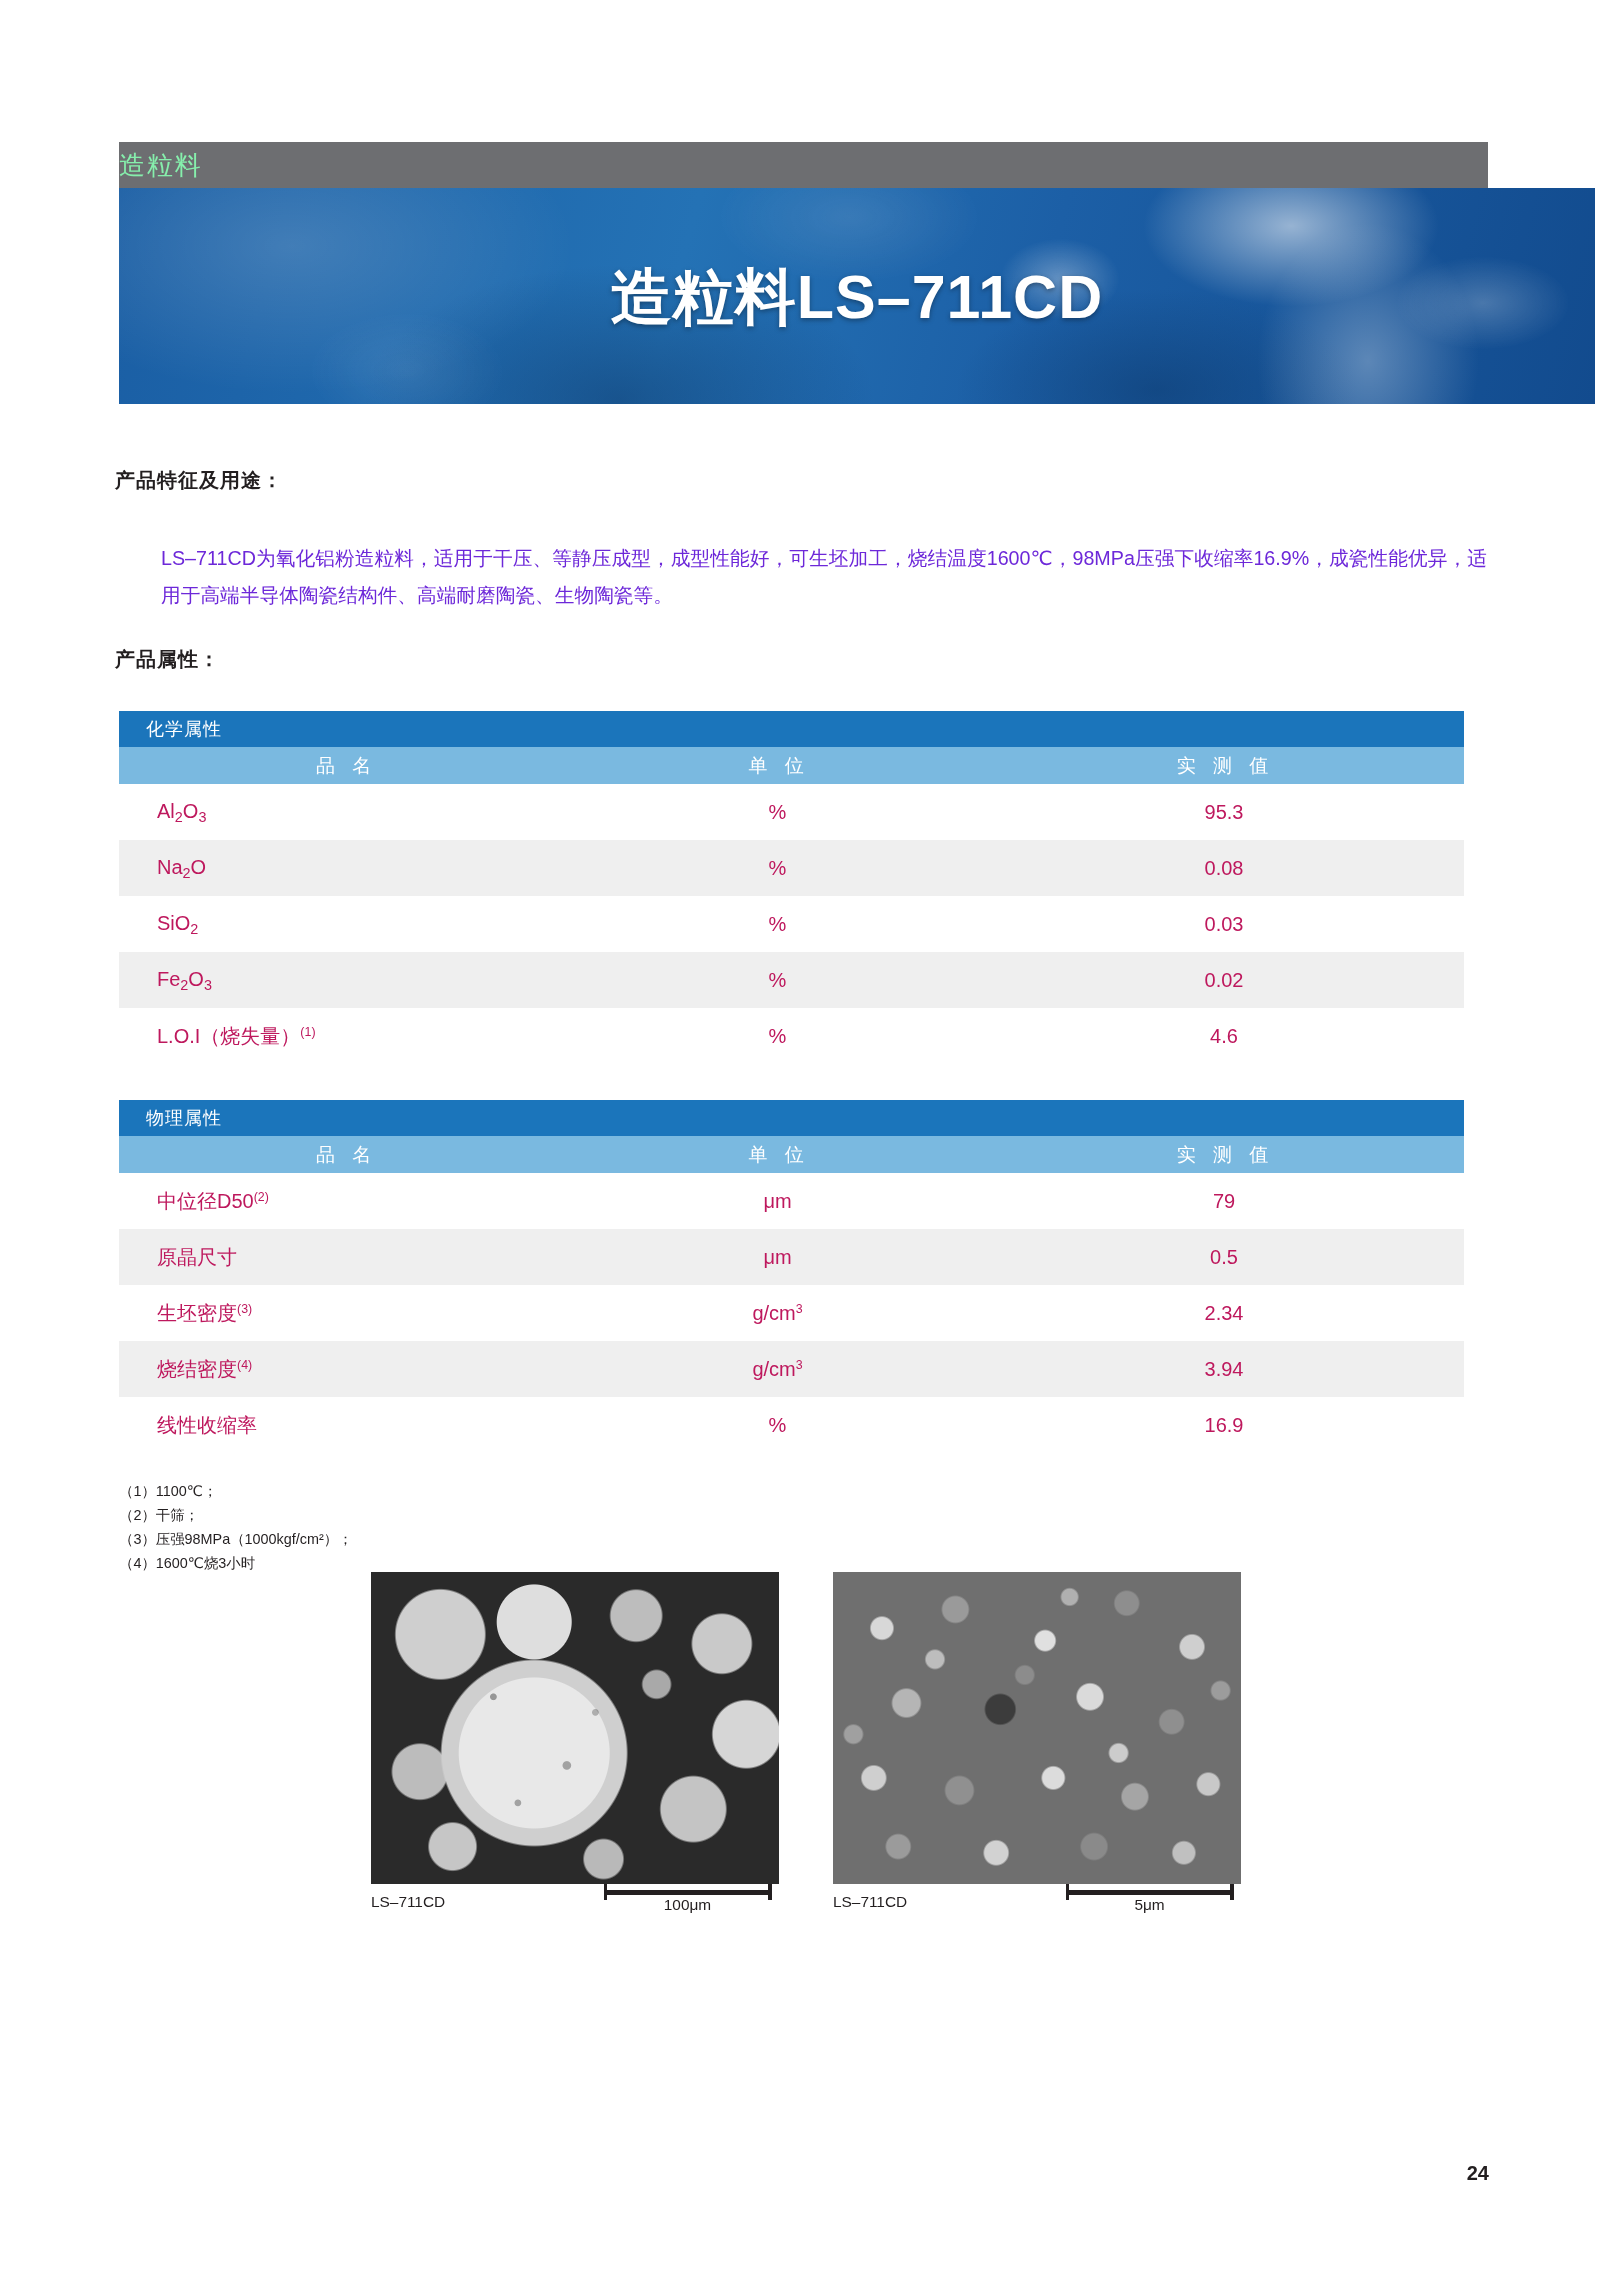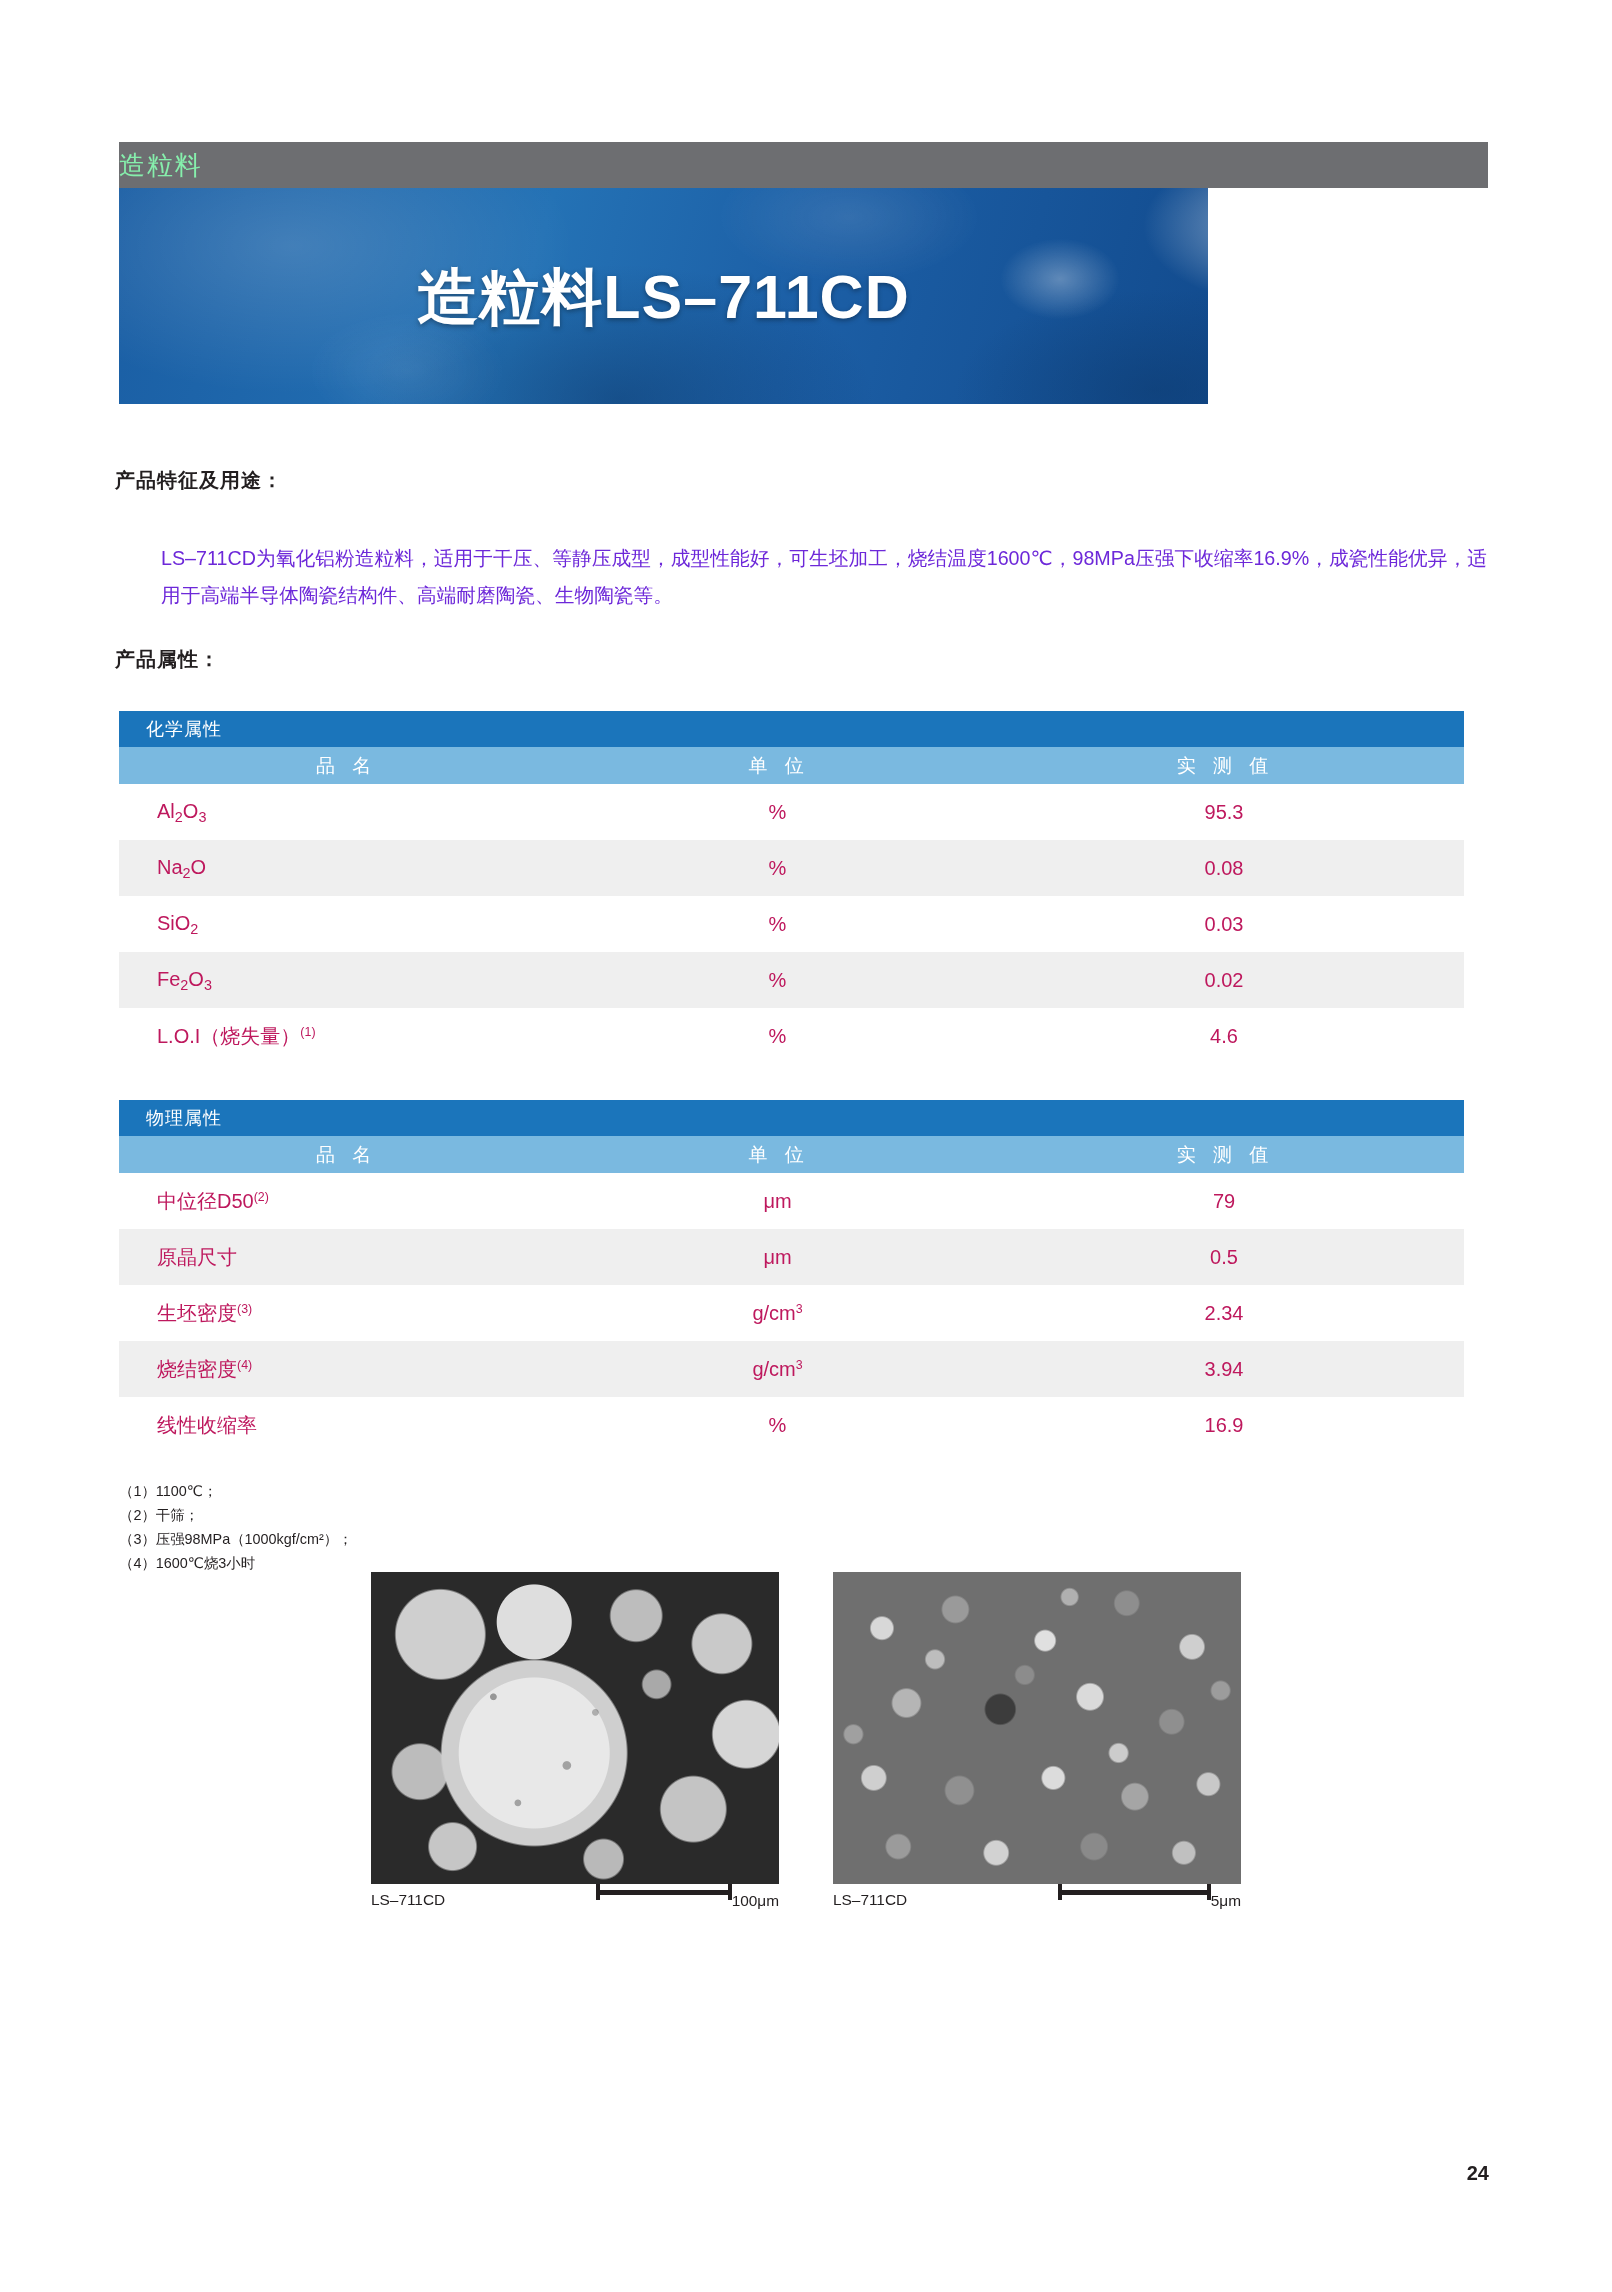--- a/index.html
+++ b/index.html
@@ -34,21 +34,21 @@
     font-size: 26px;
     letter-spacing: 1.9px;
     display: flex;
     align-items: center;
     justify-content: flex-start;
   }
   .hero {
     position: absolute;
     left: 119px;
     top: 188px;
-    width: 1089px;
+    width: 1476px;
     height: 216px;
     overflow: hidden;
     background: #b91c1c;
   }
   .hero .bg {
     position: absolute;
     left: 0; top: 0; right: 0; bottom: 0;
     background:
       radial-gradient(ellipse 211px 115px at 1172px 38px, rgba(255,255,255,0.55), rgba(255,255,255,0) 70%),
       radial-gradient(ellipse 154px 192px at 1249px 173px, rgba(255,255,255,0.30), rgba(255,255,255,0) 72%),
@@ -228,21 +228,22 @@
   .fig-foot {
     margin-top: 5.8px;
     display: flex;
     align-items: center;
     justify-content: space-between;
     font-size: 15.4px;
     color: #231f20;
   }
   .scale {
     display: flex;
-    flex-direction: row;
+    flex-direction: column;
+    align-items: center;
     width: 183px;
   }
   .scale .bar {
     width: 168px;
     height: 4.8px;
     background: #231f20;
     position: relative;
   }
   .scale .bar::before,
   .scale .bar::after {

